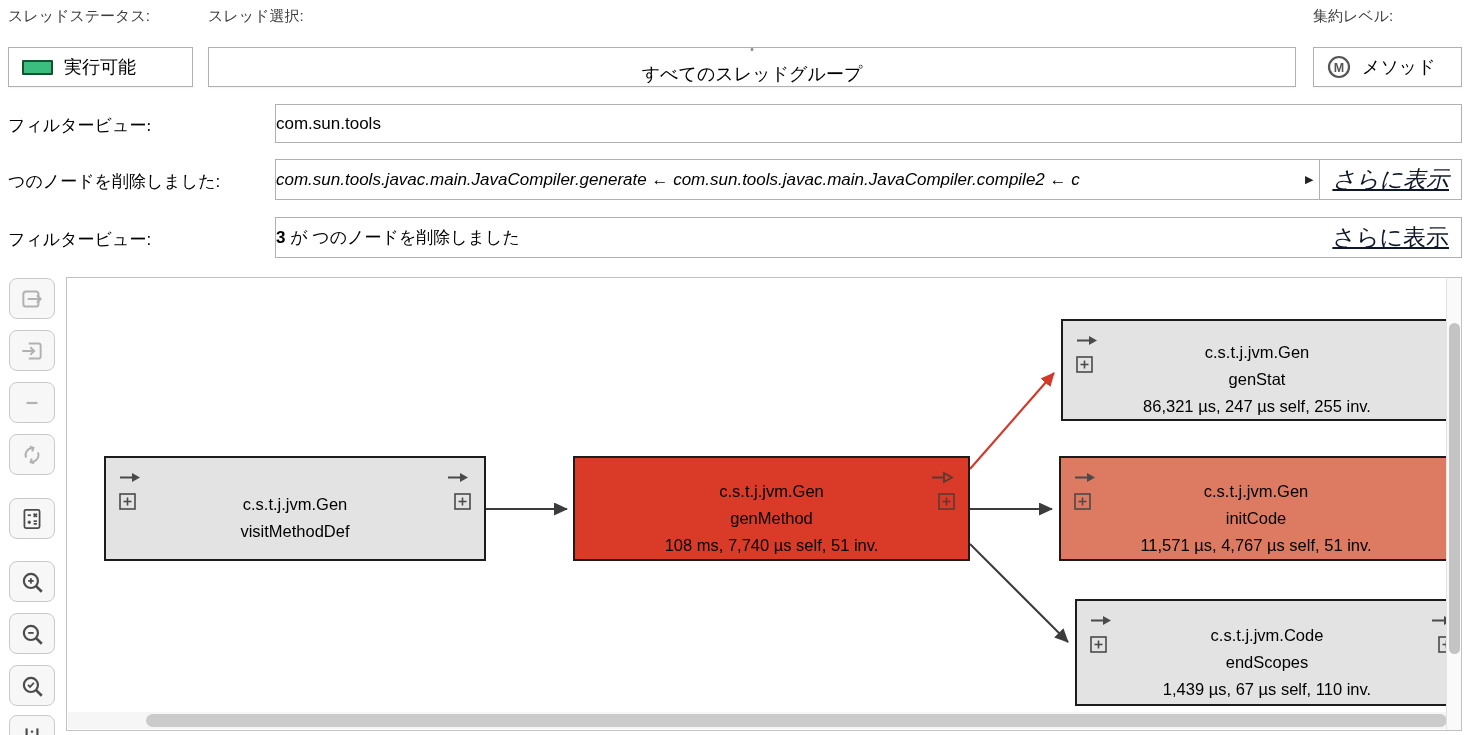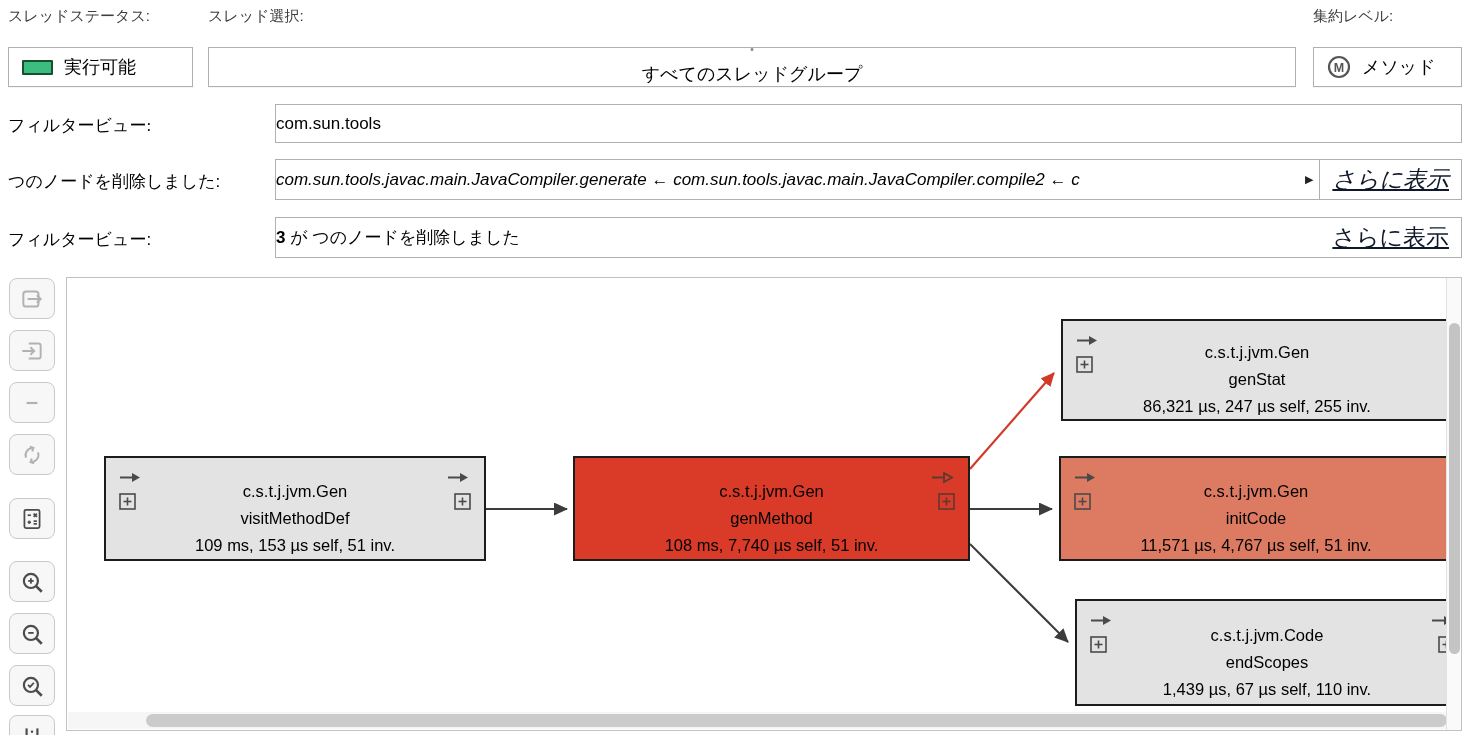--- a/index.html
+++ b/index.html
@@ -213,21 +213,20 @@
           </svg>
         <svg width="17" height="17" viewBox="0 0 17 17">
             <rect x="1" y="1" width="15" height="15" fill="none" stroke="#4a4a4a" stroke-width="1.6"></rect>
             <line x1="4.5" y1="8.5" x2="12.5" y2="8.5" stroke="#4a4a4a" stroke-width="1.6"></line>
             <line x1="8.5" y1="4.5" x2="8.5" y2="12.5" stroke="#4a4a4a" stroke-width="1.6"></line>
           </svg>
       </div>
       <div class="gtext">
         <div>c.s.t.j.jvm.Gen</div>
         <div>visitMethodDef</div>
-        <div>109 ms, 153 µs self, 51 inv.</div>
       </div>
       <div class="gicons r">
         <svg width="24" height="13" viewBox="0 0 24 13">
             <line x1="1" y1="6.5" x2="14" y2="6.5" stroke="#4a4a4a" stroke-width="2"></line>
             <path d="M13 2 L21 6.5 L13 11 Z" fill="#4a4a4a"></path>
           </svg>
         <svg width="17" height="17" viewBox="0 0 17 17">
             <rect x="1" y="1" width="15" height="15" fill="none" stroke="#4a4a4a" stroke-width="1.6"></rect>
             <line x1="4.5" y1="8.5" x2="12.5" y2="8.5" stroke="#4a4a4a" stroke-width="1.6"></line>
             <line x1="8.5" y1="4.5" x2="8.5" y2="12.5" stroke="#4a4a4a" stroke-width="1.6"></line>

